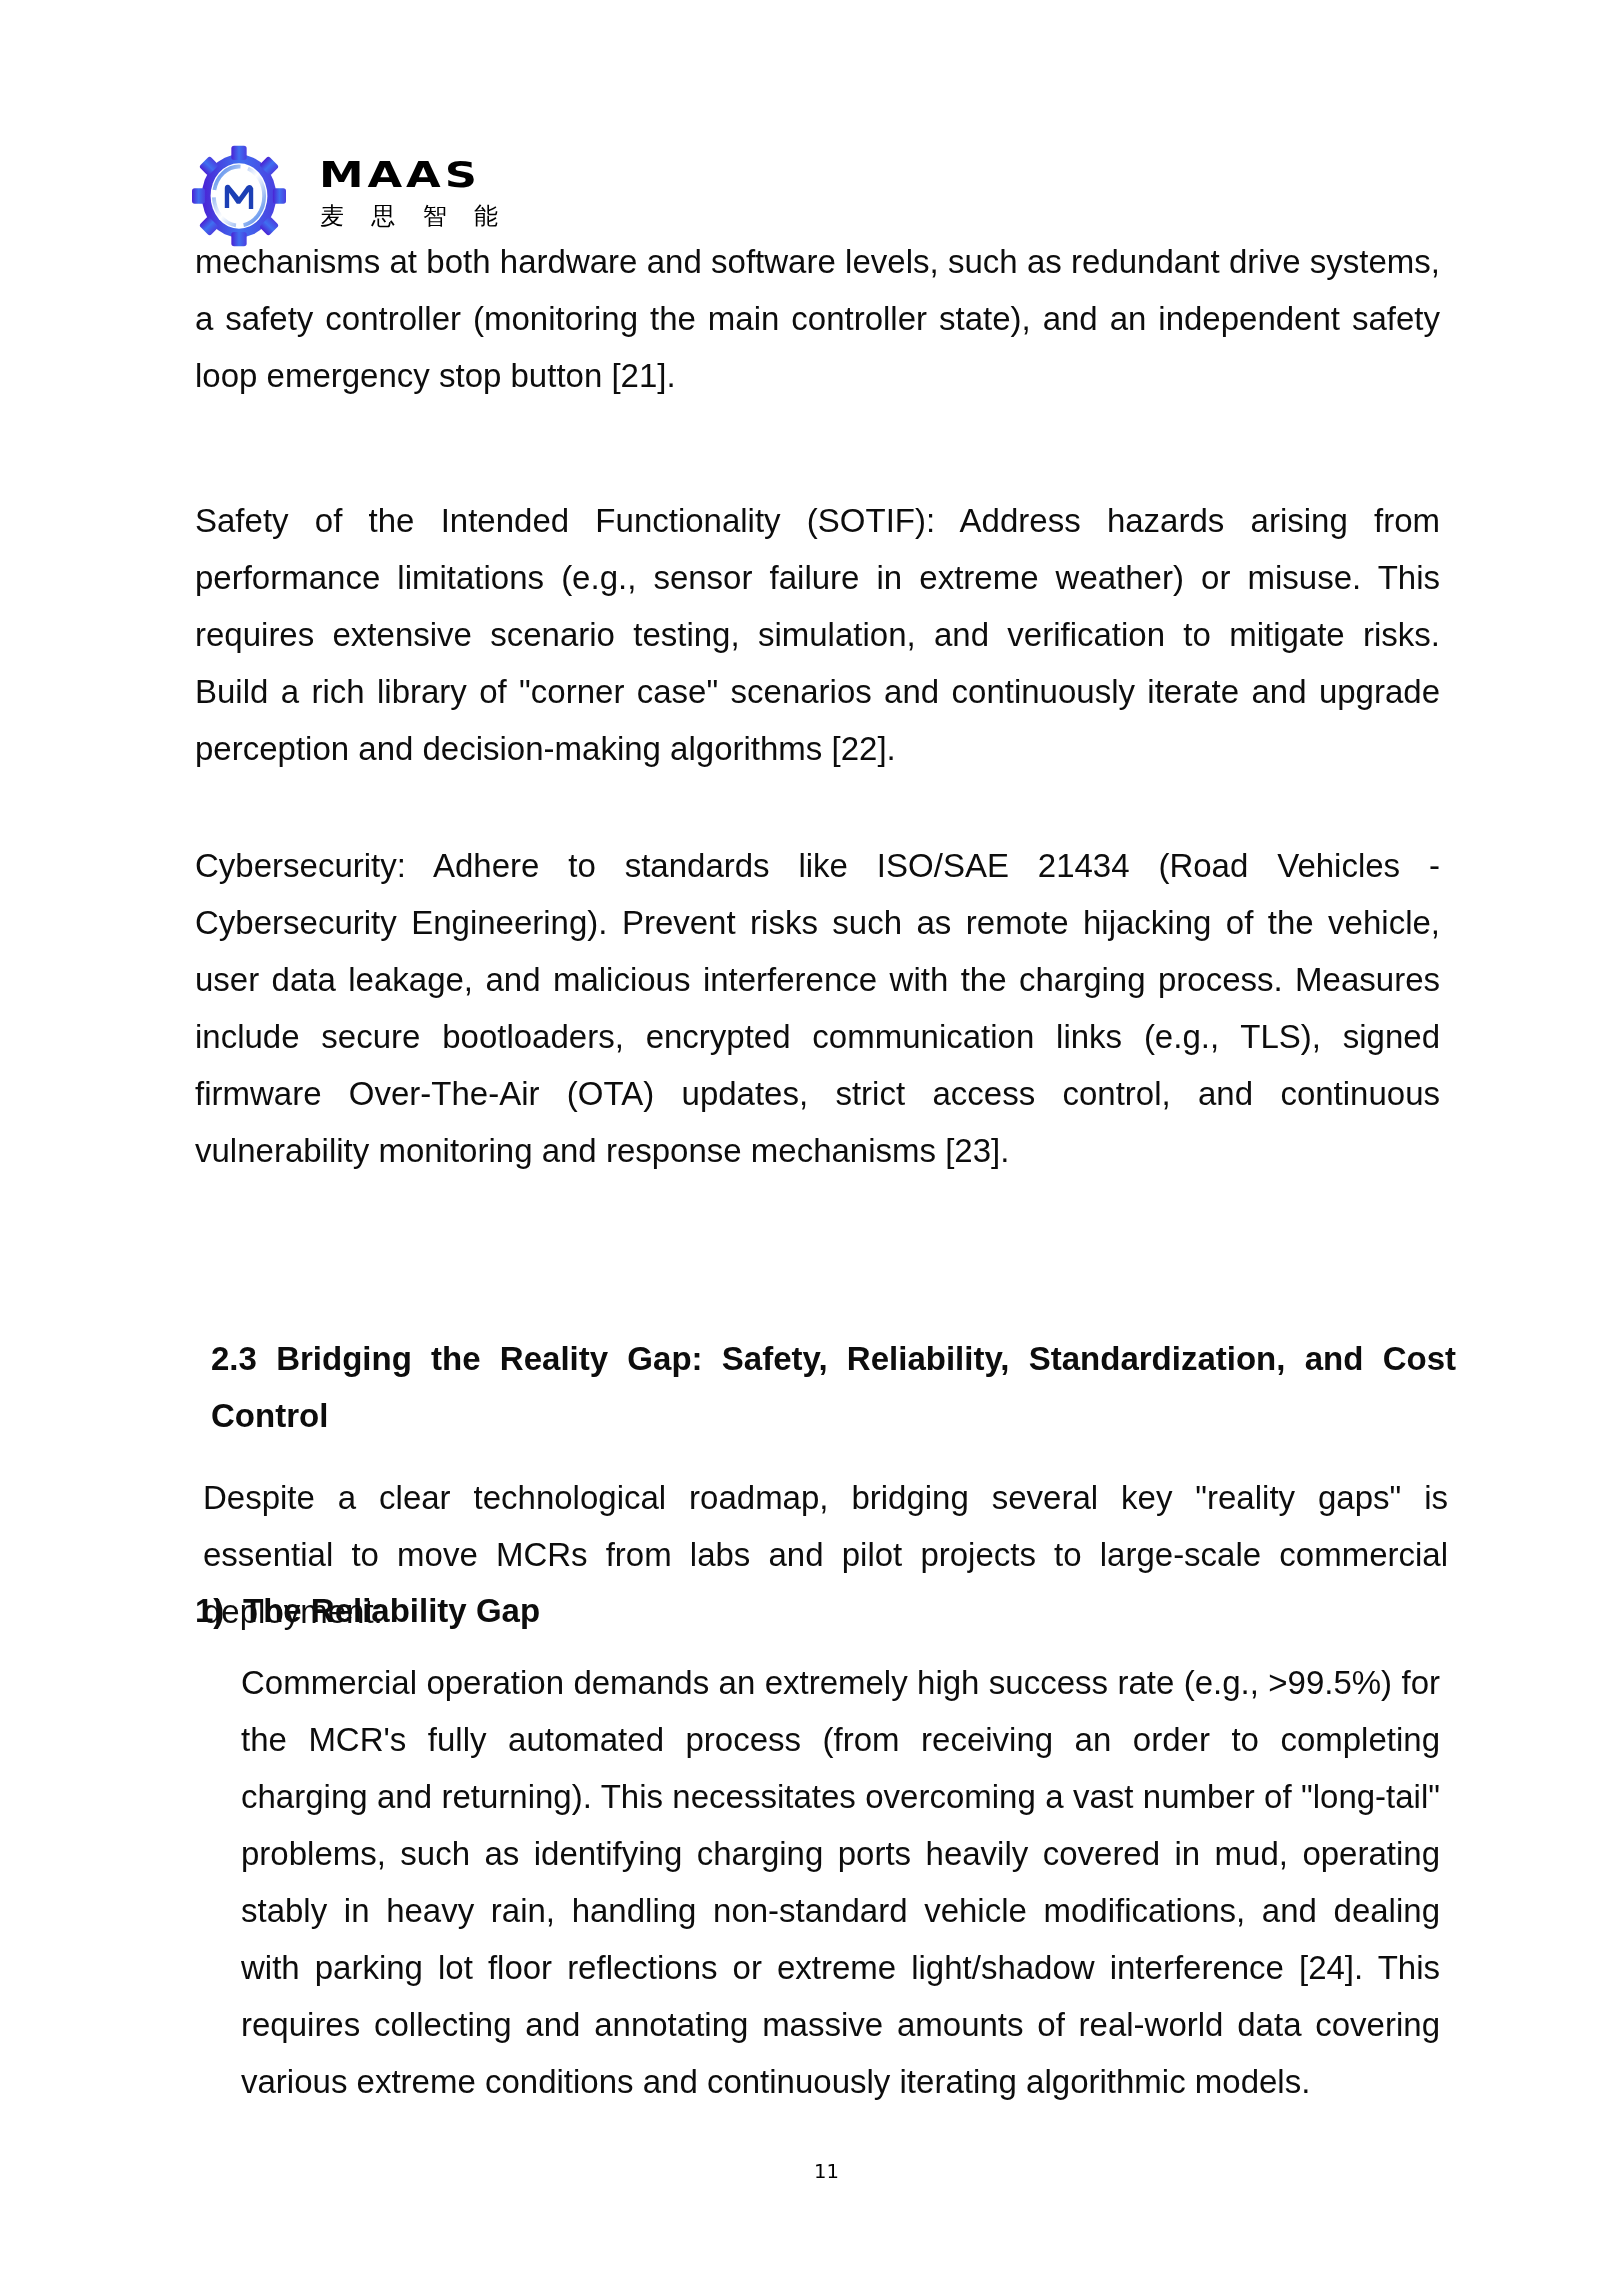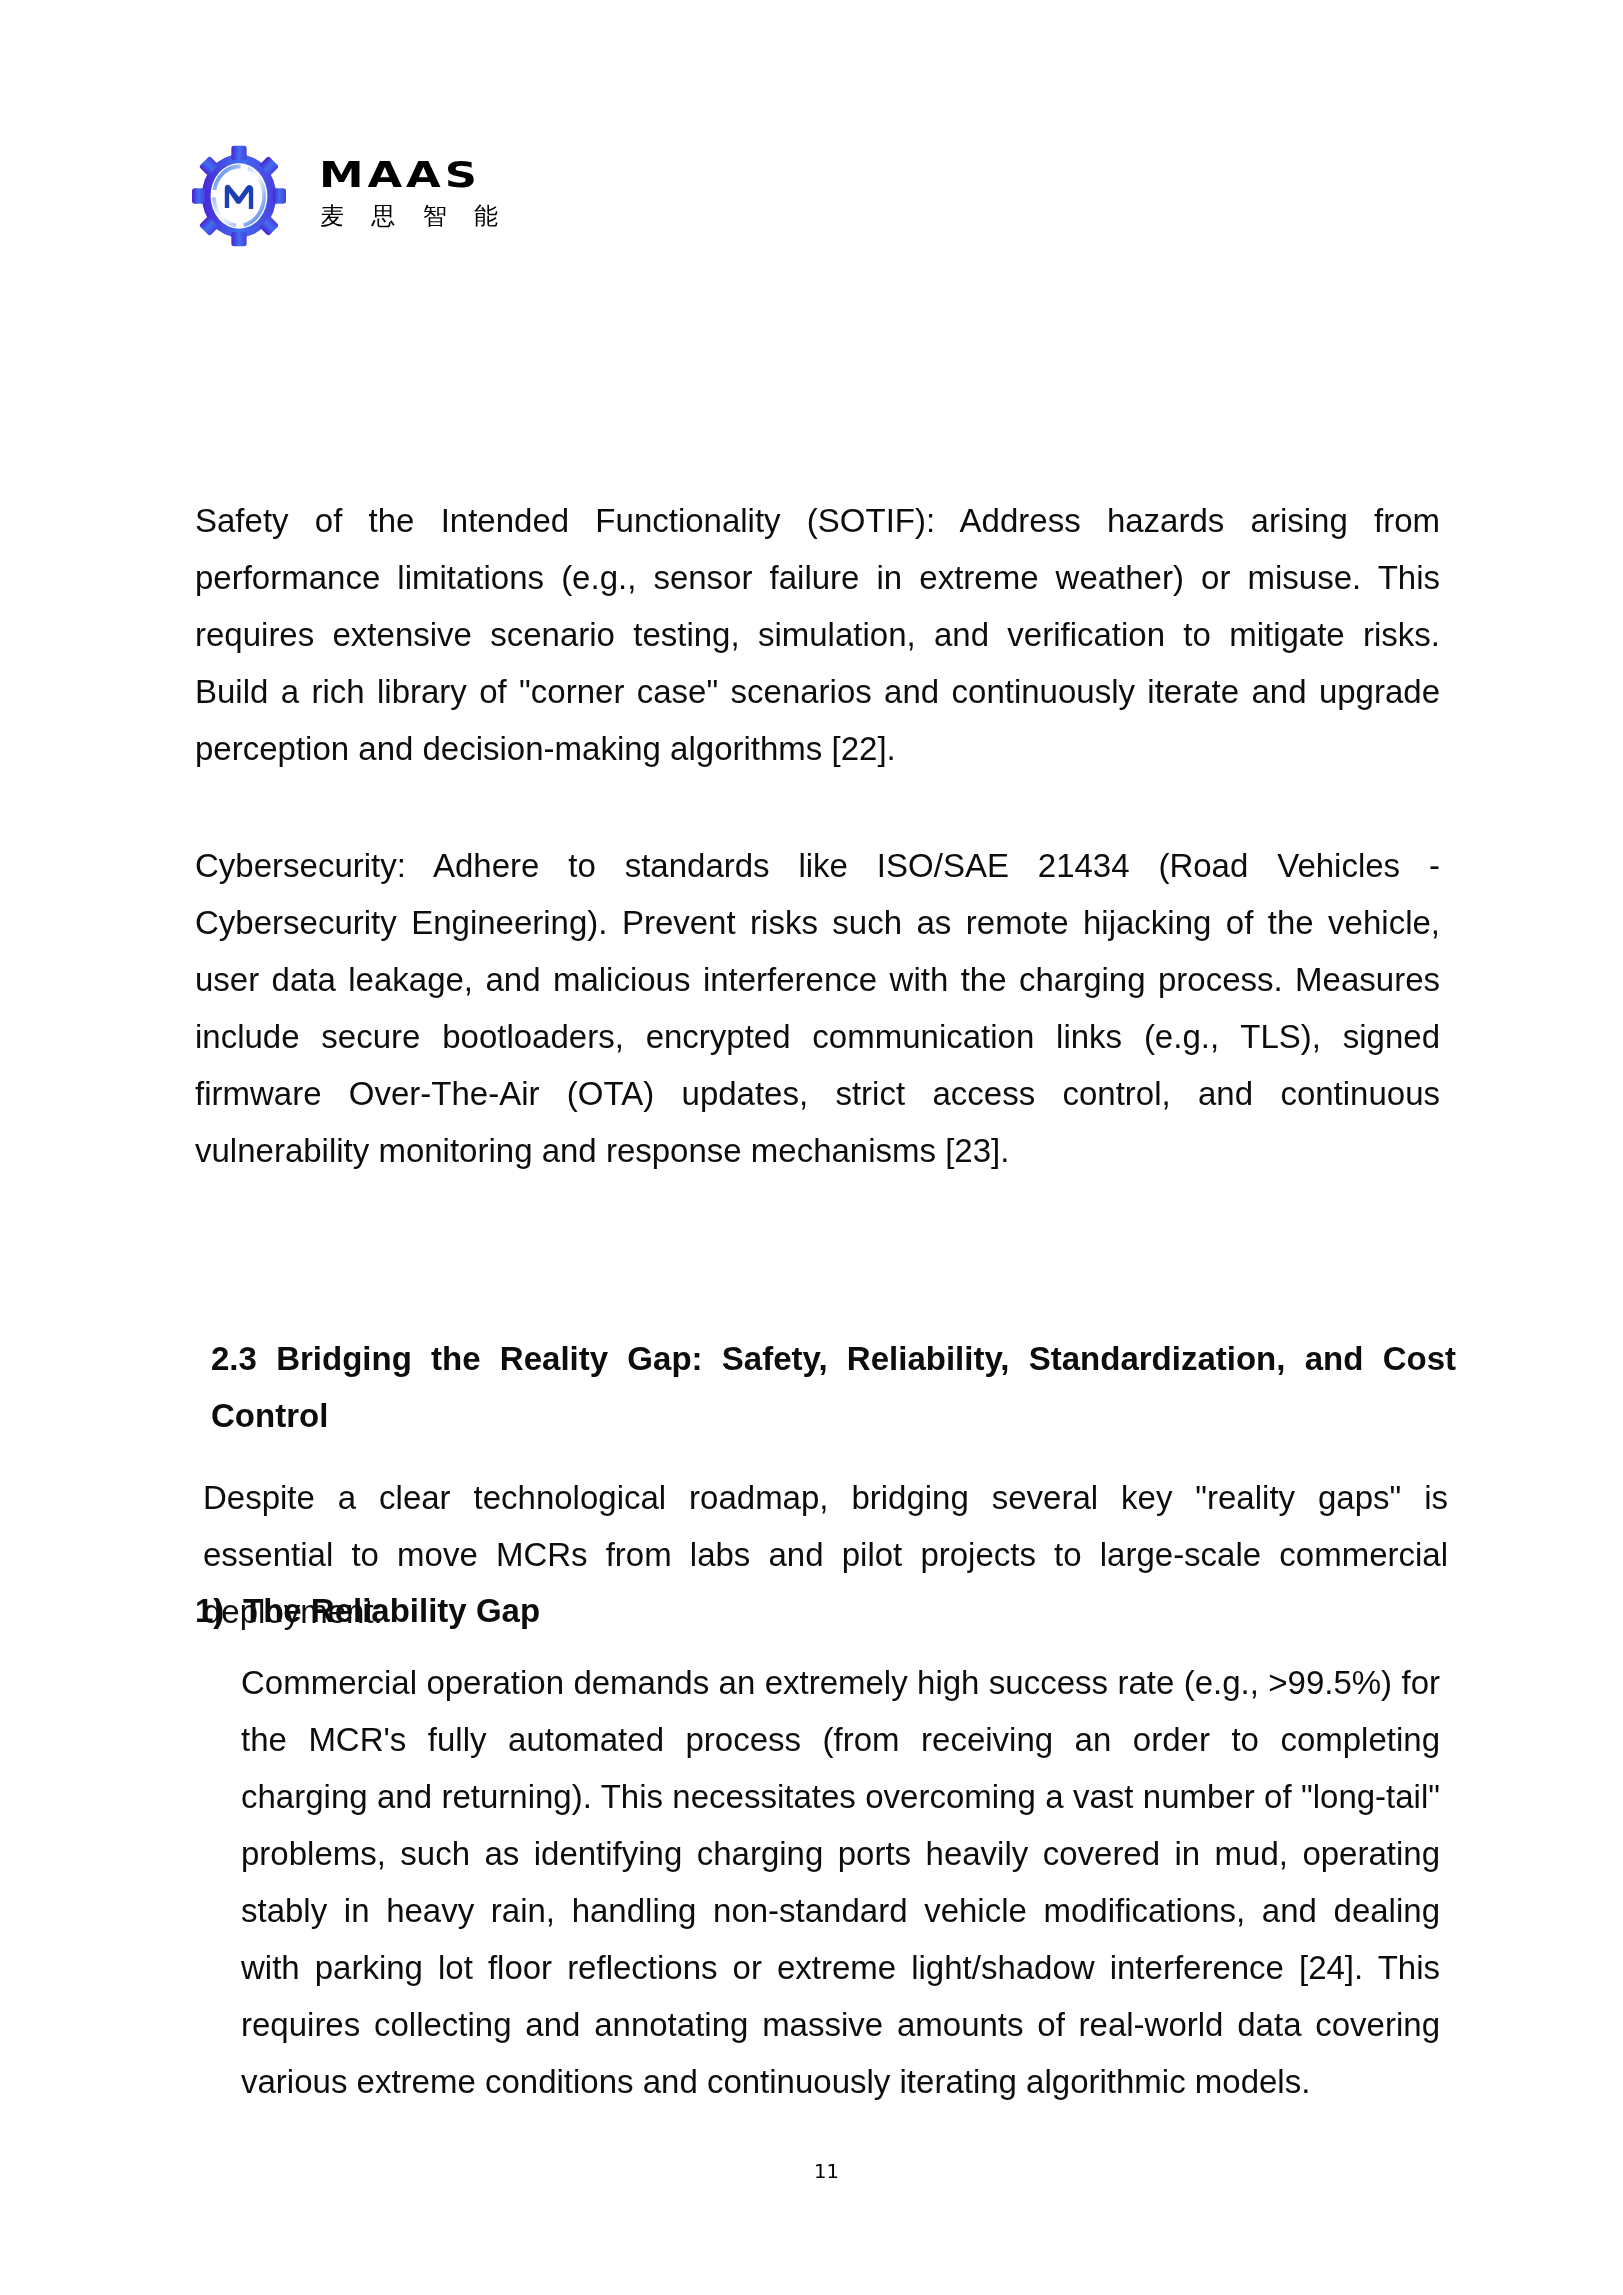--- a/index.html
+++ b/index.html
@@ -73,20 +73,21 @@
     </svg>
     <div class="logo-wordmark">MAAS</div>
     <div class="logo-cn">
       <span>麦</span>
       <span>思</span>
       <span>智</span>
       <span>能</span>
     </div>
   </div>
 
+  <p class="block p1" style="margin:0">mechanisms at both hardware and software levels, such as redundant drive systems, a safety controller (monitoring the main controller state), and an independent safety loop emergency stop button [21].</p>
 
   <p class="block sotif" style="margin:0"><b>Safety of the Intended Functionality (SOTIF):</b><span> Address hazards arising from performance limitations (e.g., sensor failure in extreme weather) or misuse. This requires extensive scenario testing, simulation, and verification to mitigate risks. Build a rich library of "corner case" scenarios and continuously iterate and upgrade perception and decision-making algorithms [22].</span></p>
 
   <p class="block cyber" style="margin:0"><b>Cybersecurity:</b><span> Adhere to standards like ISO/SAE 21434 (Road Vehicles - Cybersecurity Engineering). Prevent risks such as remote hijacking of the vehicle, user data leakage, and malicious interference with the charging process. Measures include secure bootloaders, encrypted communication links (e.g., TLS), signed firmware Over-The-Air (OTA) updates, strict access control, and continuous vulnerability monitoring and response mechanisms [23].</span></p>
 
   <h2 class="block heading" style="margin:16px; font-size:33px;">2.3 Bridging the Reality Gap: Safety, Reliability, Standardization, and Cost Control</h2>
 
   <p class="block despite" style="margin:8px">Despite a clear technological roadmap, bridging several key "reality gaps" is essential to move MCRs from labs and pilot projects to large-scale commercial deployment:</p>
 
   <div class="list-label">

